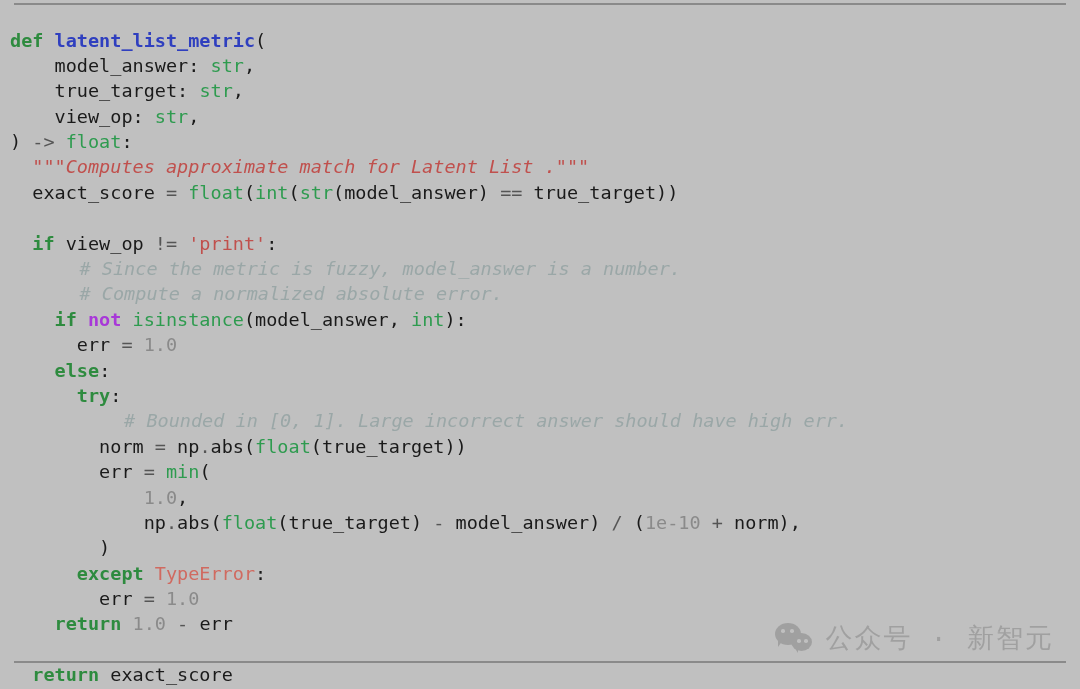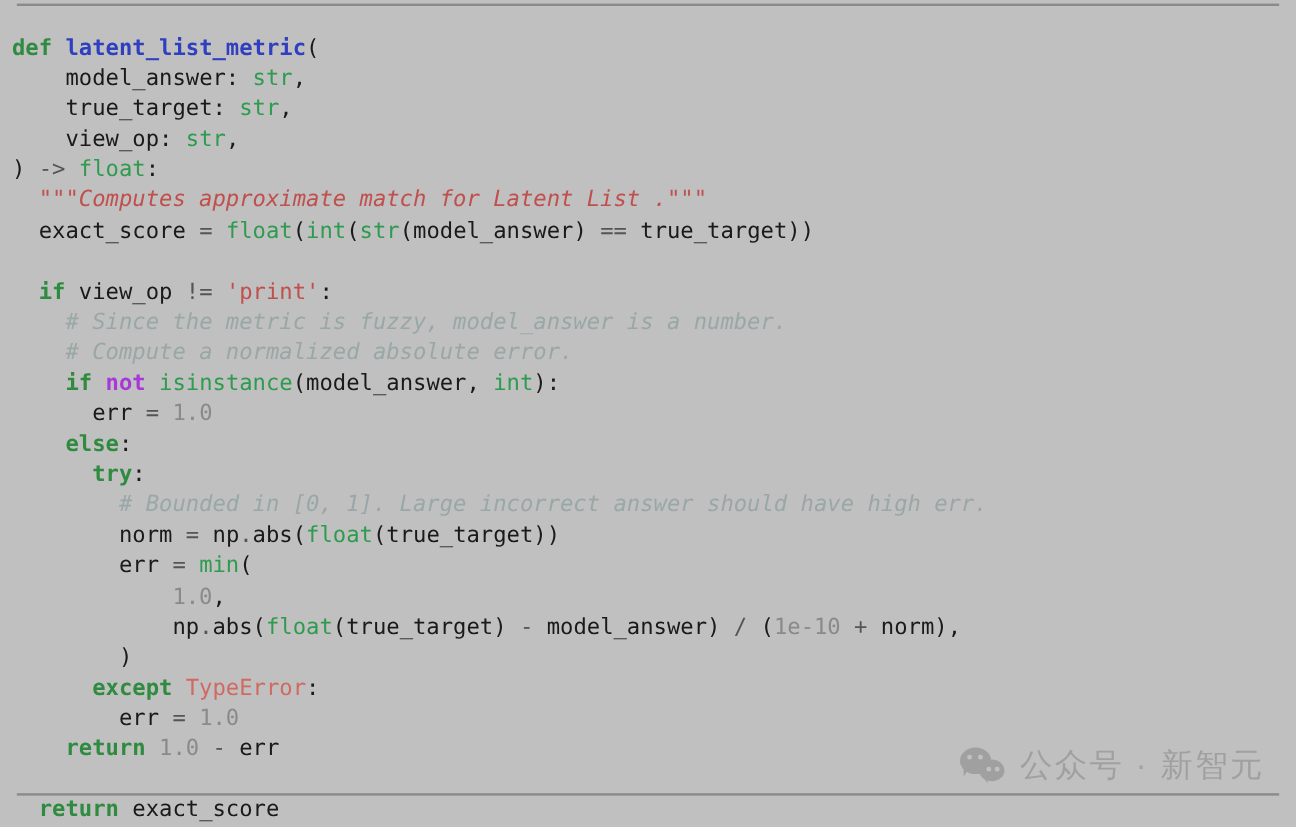--- a/index.html
+++ b/index.html
@@ -44,37 +44,37 @@
   .ln { display: block; height: 25.4px; }
 
   
   .kw   { color: #2e8b3f; font-weight: bold; }   
   .kw2  { color: #a838d8; font-weight: bold; }   
   .fn   { color: #2f3fbf; font-weight: bold; }   
   .bi   { color: #2e9b4f; }                      
   .num  { color: #8a8a8a; }                      
   .str  { color: #c0504d; }                      
   .doc  { color: #c0504d; font-style: italic; }  
-  .cm   { color: #9aa7a7; font-style: italic; }  
+  .cm   { color: #9aa7a7; font-style: italic; margin-left: 25px; }  
   .exc  { color: #d06a60; }                      
   .op   { color: #555555; }                      
   .pl   { color: #1a1a1a; }                      
 
   
   #watermark {
     position: absolute;
     right: 26px;
     bottom: 33px;
     display: flex;
     align-items: center;
     gap: 10px;
     opacity: 0.62;
   }
   #watermark .wm-text {
-    font-family: Liberation Sans, sans-serif;
+    font-family: Liberation Mono, monospace;
     font-size: 27px;
     color: #8e8e8e;
     letter-spacing: 2px;
     white-space: nowrap;
   }
   #watermark .wechat {
     width: 40px;
     height: 34px;
     position: relative;
     flex: none;

